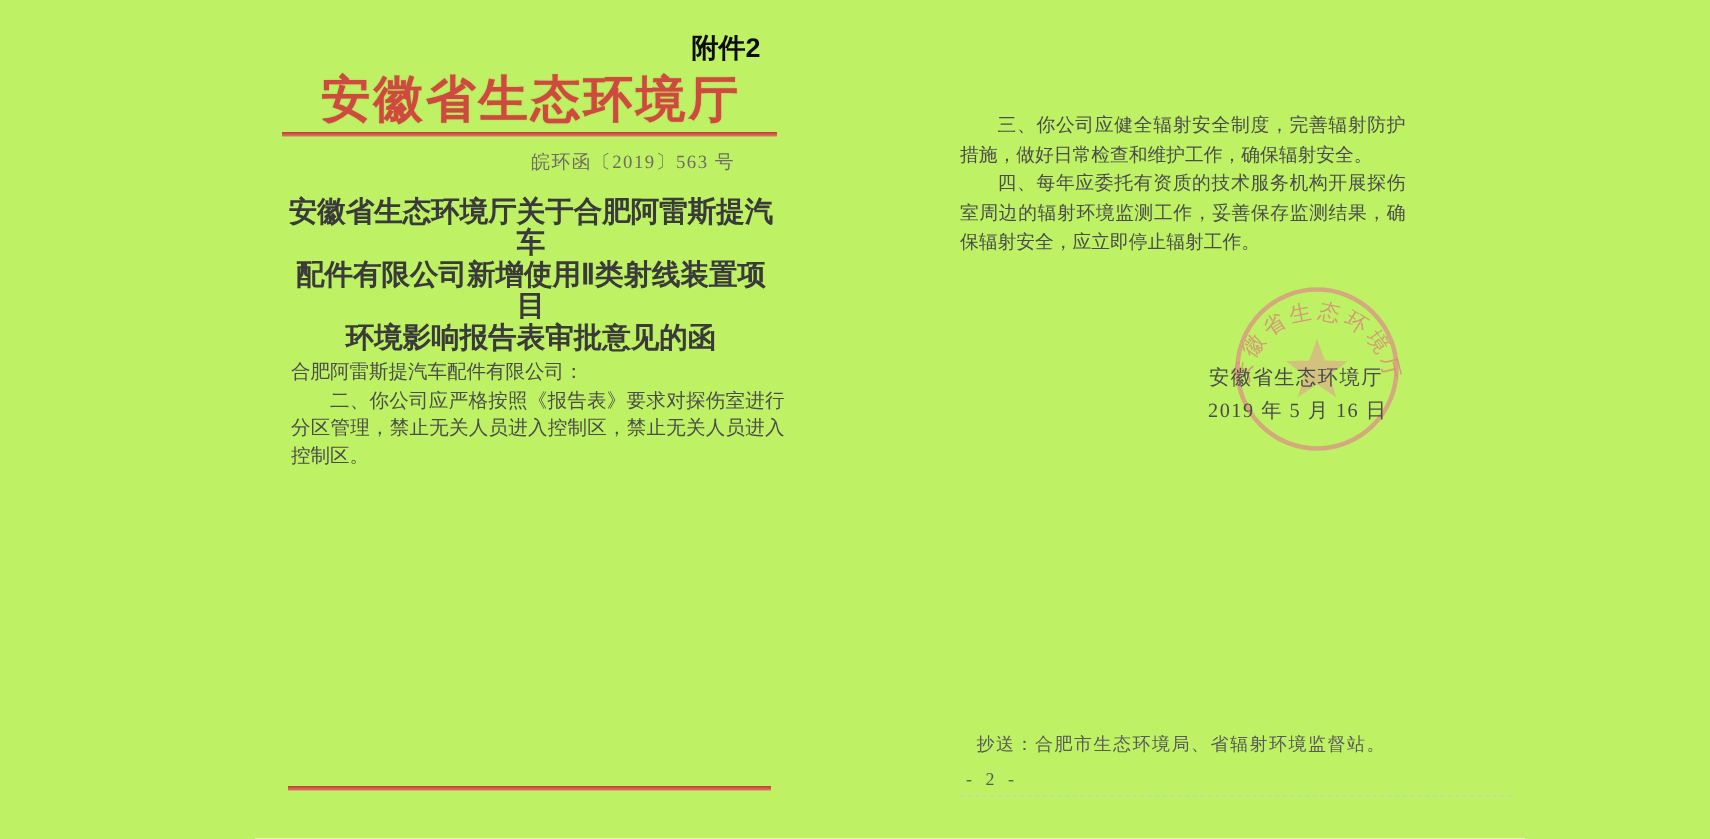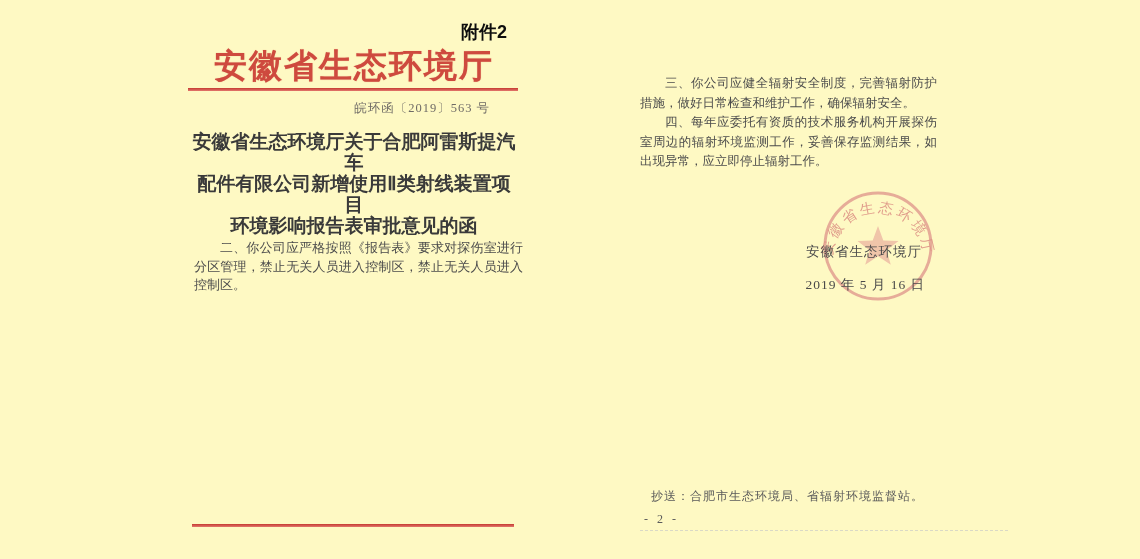--- a/index.html
+++ b/index.html
@@ -5,21 +5,21 @@
   html, body {
     margin: 0;
     padding: 0;
     background: #ffffff;
     font-family: "Liberation Serif", serif;
   }
   .canvas {
     position: relative;
     width: 1140px;
     height: 559px;
-    background: #fef9c3;
+    background: #bef264;
     overflow: hidden;
   }
   .abs { position: absolute; }
 
   
   .attachment-label {
     left: 461px; top: 20px;
     font-family: "Liberation Sans", sans-serif;
     font-size: 18px;
     font-weight: bold;
@@ -90,21 +90,21 @@
     color: #4a4a4a;
   }
   .signature-agency {
     font-size: 13.5px;
     padding-right: 16px;
     letter-spacing: 1px;
   }
   .signature-date {
     font-size: 13.5px;
     padding-right: 13px;
-    margin-top: 15px;
+    margin-top: 4px;
     letter-spacing: 1px;
   }
   .cc-line {
     left: 651px; top: 488px;
     font-size: 12px;
     color: #5a5a5a;
     letter-spacing: 1px;
   }
   .page-number {
     left: 644px; top: 512px;
@@ -133,31 +133,32 @@
 
     <div class="abs doc-number">皖环函〔2019〕563 号</div>
 
     <div class="abs doc-title">
       <div>安徽省生态环境厅关于合肥阿雷斯提汽车</div>
       <div>配件有限公司新增使用Ⅱ类射线装置项目</div>
       <div>环境影响报告表审批意见的函</div>
     </div>
 
     <div class="abs body-text body-1">
+      <p class="no-indent">合肥阿雷斯提汽车配件有限公司：</p>
       <p>二、你公司应严格按照《报告表》要求对探伤室进行分区管理，禁止无关人员进入控制区，禁止无关人员进入控制区。</p>
     </div>
 
     <div class="abs red-divider-bottom"></div>
   </div>
 
   <div>
 
     <div class="abs body-text body-2">
       <p>三、你公司应健全辐射安全制度，完善辐射防护措施，做好日常检查和维护工作，确保辐射安全。</p>
-      <p>四、每年应委托有资质的技术服务机构开展探伤室周边的辐射环境监测工作，妥善保存监测结果，如出现异常，应立即停止辐射工作。</p>
+      <p>四、每年应委托有资质的技术服务机构开展探伤室周边的辐射环境监测工作，妥善保存监测结果，确保辐射安全，应立即停止辐射工作。</p>
     </div>
 
     <div class="abs seal-wrap">
       <svg width="120" height="116" viewBox="0 0 120 116" xmlns="http://www.w3.org/2000/svg">
         <defs>
           <path id="sealArc" d="M 15 78 A 46 46 0 1 1 105 78" fill="none"></path>
         </defs>
         <circle cx="60" cy="56" r="53" fill="none" stroke="#dd8e87" stroke-width="3" opacity="0.85"></circle>
         <polygon points="60,36 65.3,50.4 80.5,50.9 68.5,60.2 72.8,74.8 60,66.3 47.2,74.8 51.5,60.2 39.5,50.9 54.7,50.4" fill="#e39a93" opacity="0.65"></polygon>
         <text font-size="14.5" fill="#d8837c" opacity="0.9" font-family="Liberation Serif, serif" letter-spacing="3">

